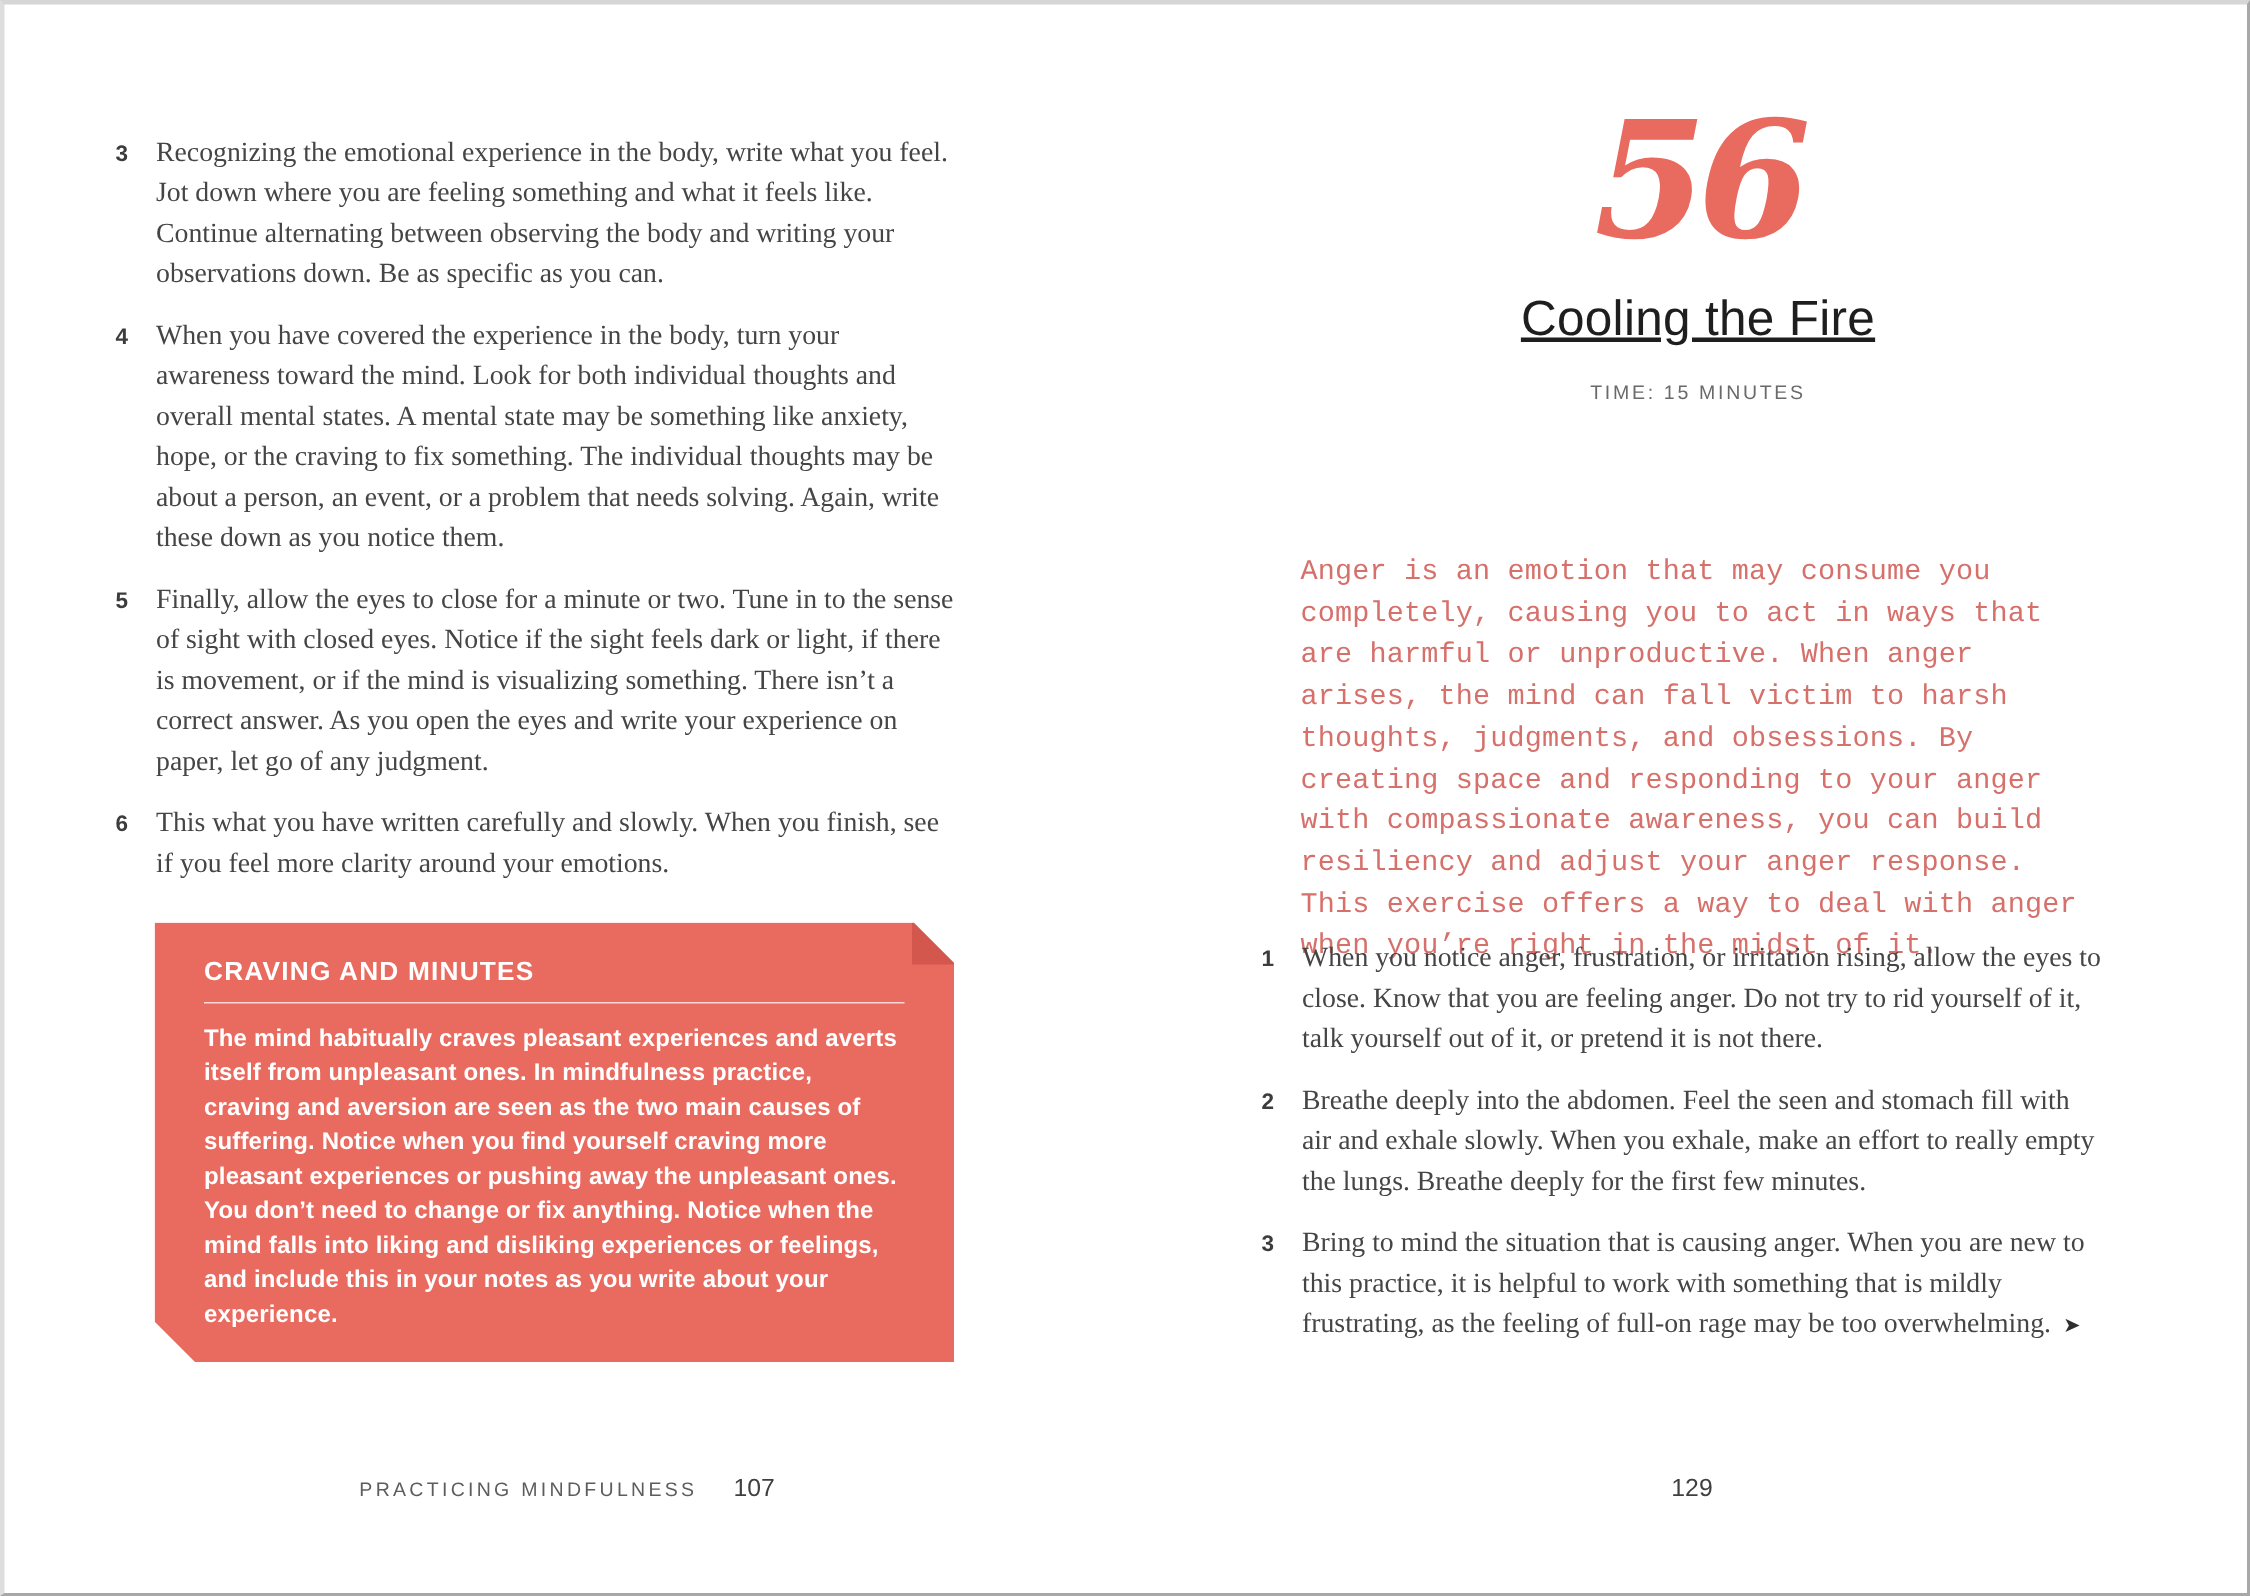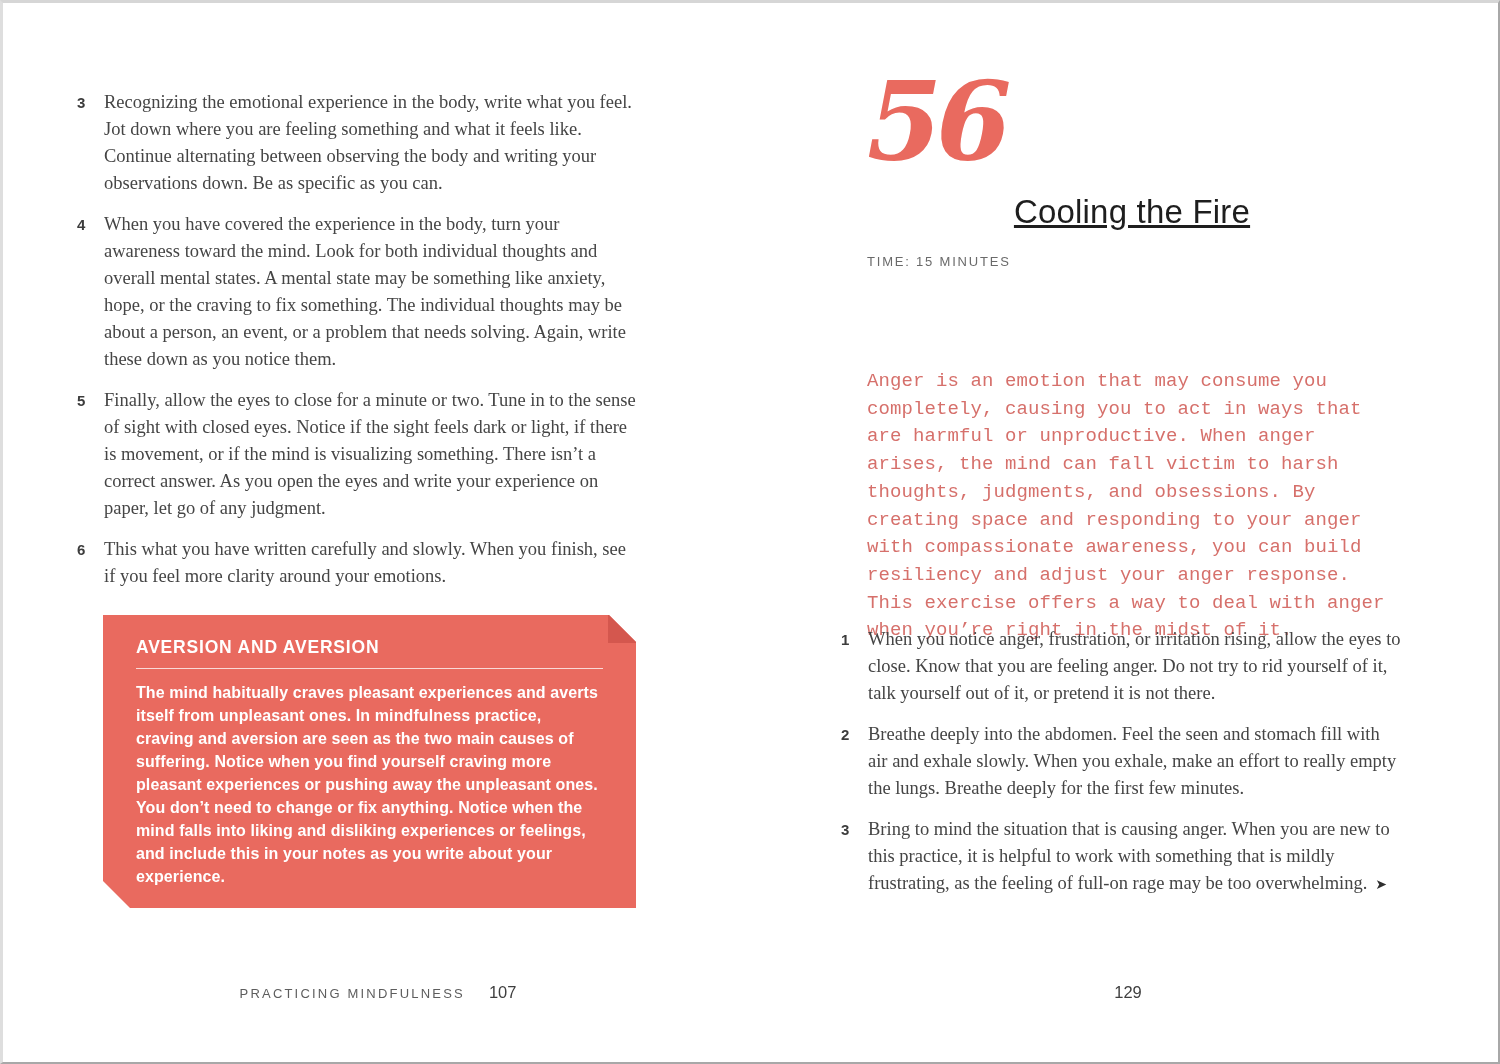--- a/index.html
+++ b/index.html
@@ -43,26 +43,26 @@
   .callout .rule{height:1px;background:rgba(255,255,255,.75);margin:10px 0 12px 0;}
   .callout p{margin:0;font-size:16px;font-weight:bold;line-height:23px;color:#ffffff;letter-spacing:.1px;}
 
   
   .footer{position:absolute;top:980px;left:0;width:100%;display:flex;justify-content:center;align-items:baseline;gap:24px;}
   .footer .running{font-size:13px;letter-spacing:2.2px;color:#5d5d5d;}
   .footer .pnum{font-size:16.5px;color:#3f3f3f;}
 
   
   .rp-col{position:absolute;left:114px;width:530px;}
-  .ex-num{top:64px;text-align:left;
+  .ex-num{top:64px;text-align:center;
     font-family:"DejaVu Serif", serif;font-style:italic;font-weight:bold;
     font-size:108px;line-height:1;letter-spacing:-6px;color:var(--coral);}
   .ex-title{top:190px;text-align:center;margin:0;
     font-size:33px;font-weight:500;letter-spacing:.2px;color:var(--heading-text);text-decoration:underline;}
-  .ex-time{top:251px;
+  .ex-time{top:251px;text-align:center;
     font-size:13px;letter-spacing:1.8px;color:#6a6a6a;}
   .intro{top:365px;margin:0;
     font-size:19px;line-height:27.7px;color:var(--coral-text);letter-spacing:.1px;font-family:Liberation Mono, monospace;}
   .steps-heading{top:590px;margin:0;
     font-size:13.5px;font-weight:bold;letter-spacing:1.6px;color:#4f4f4f;}
 </style>
 </head>
 <body>
 
 <div class="frame">
@@ -83,21 +83,21 @@
         <span class="t">Finally, allow the eyes to close for a minute or two. Tune in to the sense of sight with closed eyes. Notice if the sight feels dark or light, if there is movement, or if the mind is visualizing something. There isn’t a correct answer. As you open the eyes and write your experience on paper, let go of any judgment.</span>
       </li>
       <li class="step">
         <span class="n">6</span>
         <span class="t">This what you have written carefully and slowly. When you finish, see if you feel more clarity around your emotions.</span>
       </li>
     </ol>
 
     <aside class="callout">
       <div class="fold"></div>
-      <h3>AVERSION AND AVERSION</h3>
+      <h3>CRAVING AND MINUTES</h3>
       <div class="rule"></div>
       <p>The mind habitually craves pleasant experiences and averts itself from unpleasant ones. In mindfulness practice, craving and aversion are seen as the two main causes of suffering. Notice when you find yourself craving more pleasant experiences or pushing away the unpleasant ones. You don’t need to change or fix anything. Notice when the mind falls into liking and disliking experiences or feelings, and include this in your notes as you write about your experience.</p>
     </aside>
 
     <footer class="footer">
       <span class="running">PRACTICING MINDFULNESS</span>
       <span class="pnum">107</span>
     </footer>
   </section>
 

